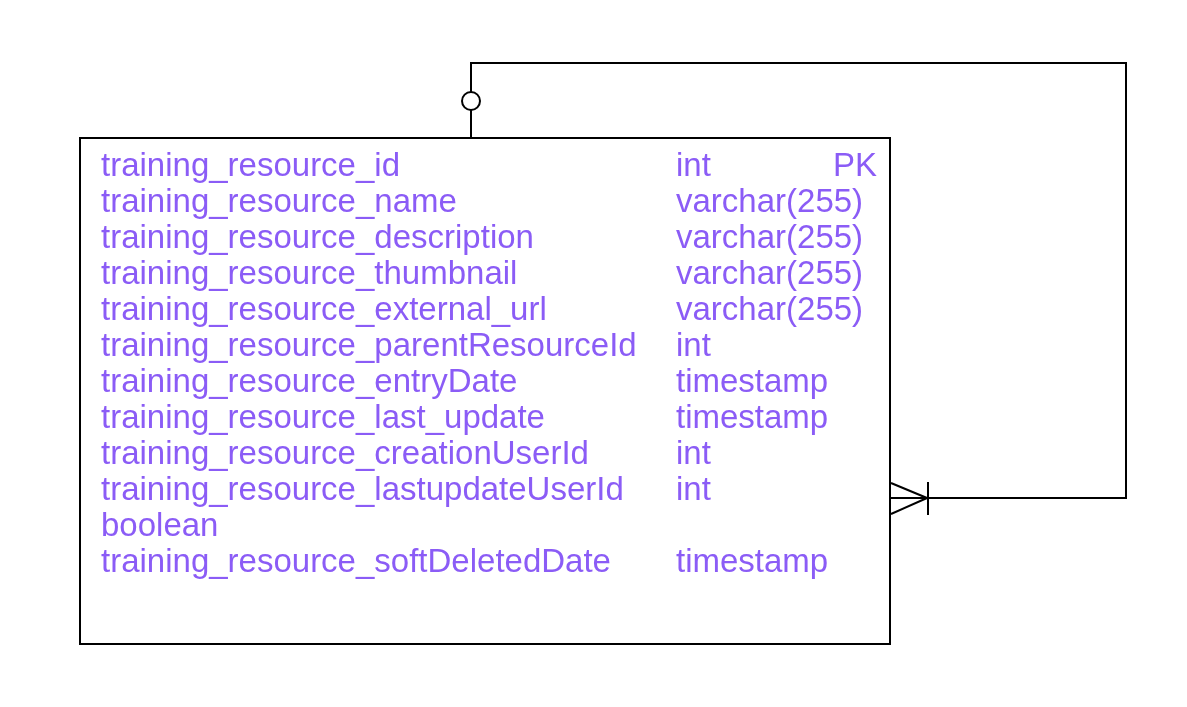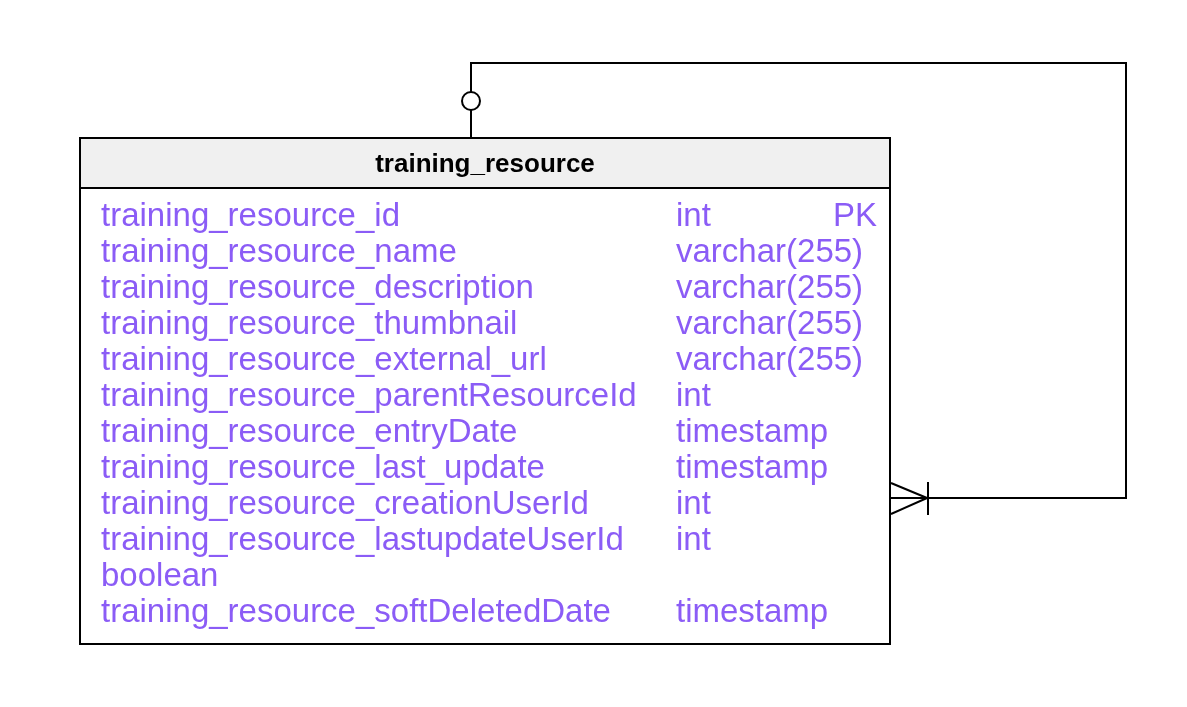--- a/index.html
+++ b/index.html
@@ -69,21 +69,20 @@
   <svg id="rel-svg" viewBox="0 0 1187 707" xmlns="http://www.w3.org/2000/svg">
 
     <path d="M 471 137 L 471 63 L 1126 63 L 1126 498 L 891 498" fill="none" stroke="#000000" stroke-width="2"></path>
 
     <path d="M 891 483 L 927 498 M 891 514 L 927 498 M 928 482 L 928 515" fill="none" stroke="#000000" stroke-width="2"></path>
 
     <circle cx="471" cy="101" r="9" fill="#ffffff" stroke="#000000" stroke-width="2"></circle>
   </svg>
 
   <div class="entity-table">
-    <div class="entity-header">training_resource</div>
     <div class="entity-rows">
         <div class="row">
     <span class="col-name">training_resource_id</span>
     <span class="col-type">int</span>
     <span class="col-key">PK</span>
   </div>
         <div class="row">
     <span class="col-name">training_resource_name</span>
     <span class="col-type">varchar(255)</span>
     <span class="col-key"></span>

